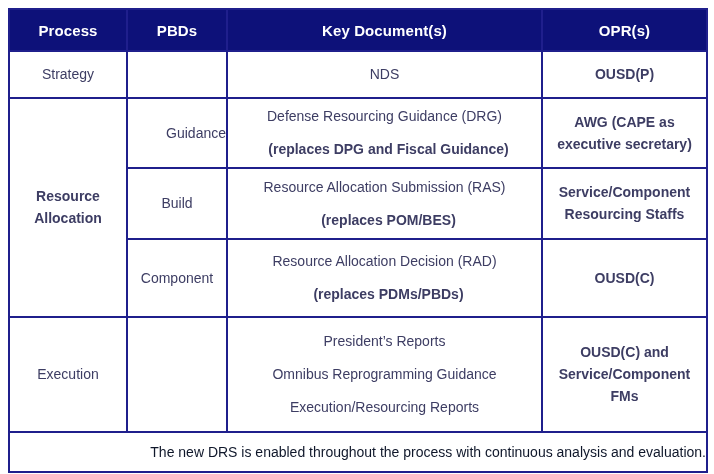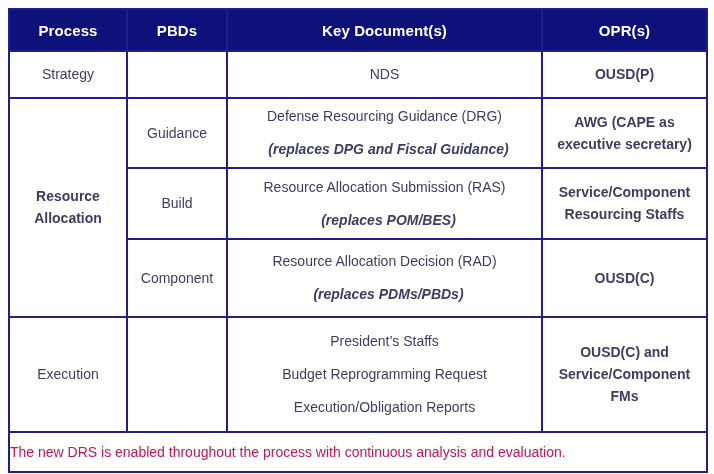--- a/index.html
+++ b/index.html
@@ -70,43 +70,43 @@
     gap: 14px;
   }
   .cell-lines.tight {
     gap: 3px;
     font-weight: bold;
   }
   .cell-lines .line {
     display: block;
   }
   .line.italic {
-    font-style: italic;
     font-weight: bold;
     margin-left: 8px;
   }
 
   
   col.c-process { width: 118px; }
   col.c-step    { width: 100px; }
   col.c-doc     { width: 315px; }
   col.c-opr     { width: 165px; }
 
   
   tr.r-strategy td  { height: 45px; }
-  tr.r-guidance td  { height: 68px; }
+  tr.r-guidance td  { height: 68px; text-align: right; }
   tr.r-build td     { height: 69px; }
   tr.r-decision td  { height: 76px; }
   tr.r-execution td { height: 113px; }
   tr.r-footer td    { height: 38px; }
 
   tr.r-footer td {
     font-size: 14px;
-    color: #be185d;
-    text-align: left;
+    color: #0f172a;
+    text-align: right;
+    padding-left: 45px;
   }
 
   .empty-cell { display: block; min-height: 1px; }
 </style>
 </head>
 <body>
 
 <div class="page">
 
   <table class="drs-table">
@@ -202,23 +202,23 @@
 
       <tr class="r-execution">
         <td>
           <span class="line">Execution</span>
         </td>
         <td>
           <span class="empty-cell"></span>
         </td>
         <td>
           <div class="cell-lines">
-            <span class="line">President’s Staffs</span>
-            <span class="line">Budget Reprogramming Request</span>
-            <span class="line">Execution/Obligation Reports</span>
+            <span class="line">President’s Reports</span>
+            <span class="line">Omnibus Reprogramming Guidance</span>
+            <span class="line">Execution/Resourcing Reports</span>
           </div>
         </td>
         <td>
           <div class="cell-lines tight">
             <span class="line">OUSD(C) and</span>
             <span class="line">Service/Component</span>
             <span class="line">FMs</span>
           </div>
         </td>
       </tr>

